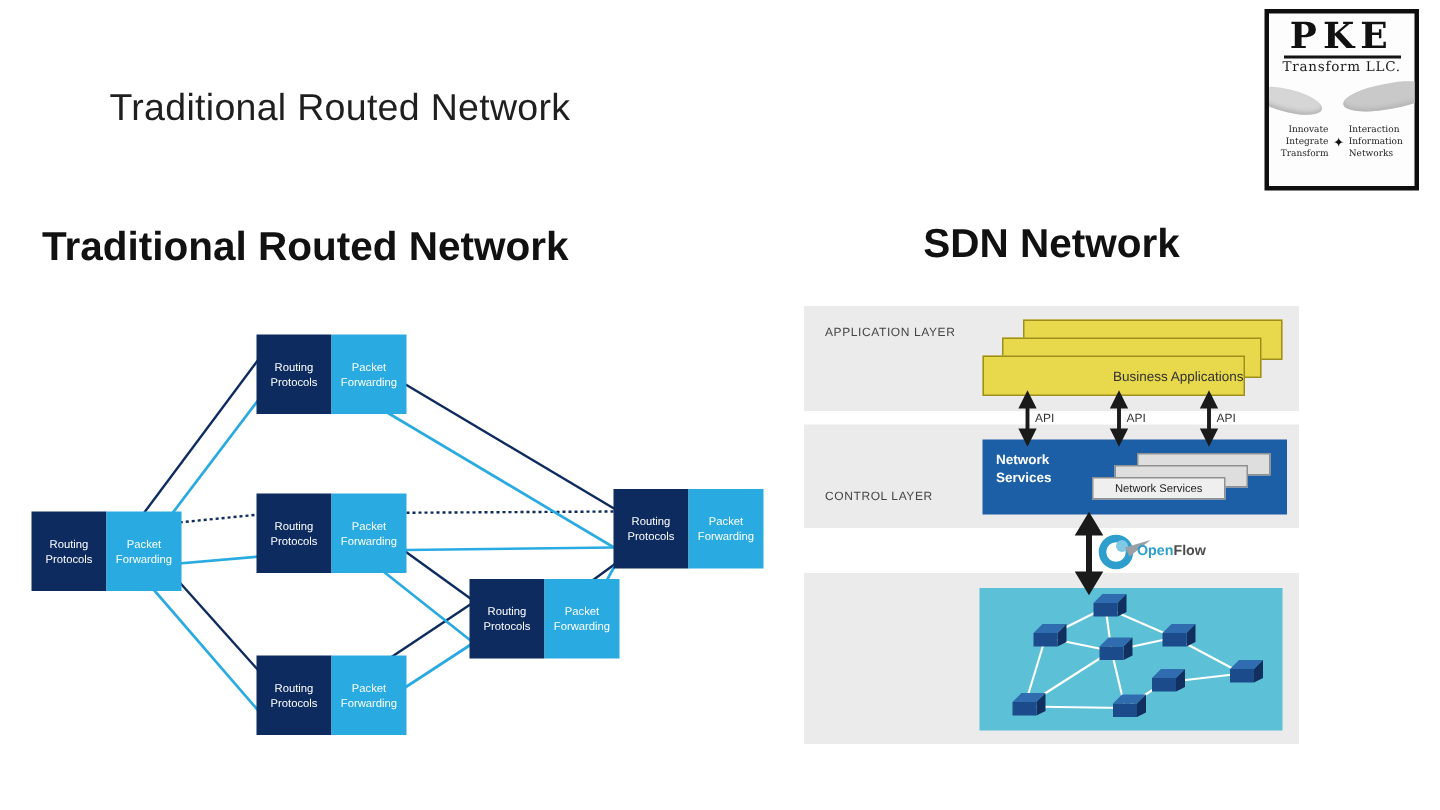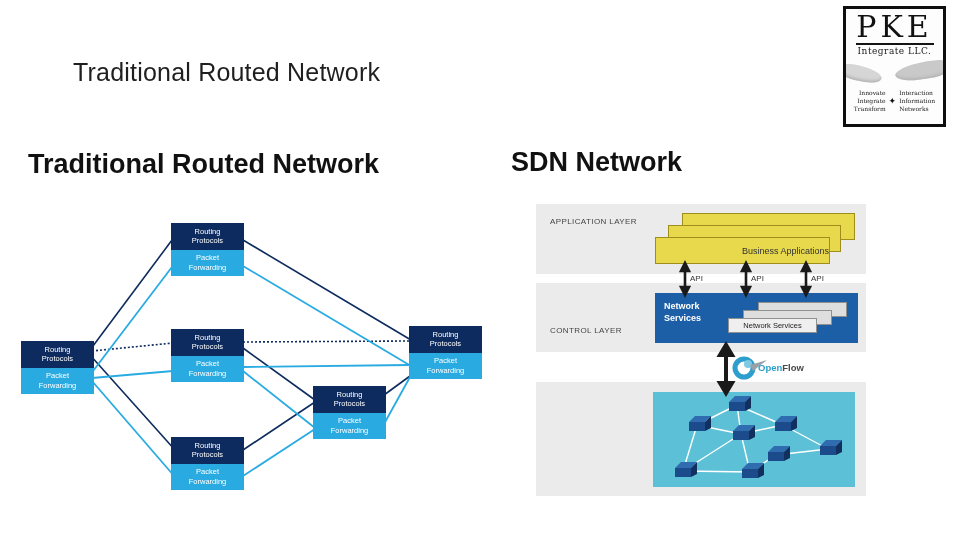--- a/index.html
+++ b/index.html
@@ -4,40 +4,40 @@
 <style>
   * { margin:0; padding:0; box-sizing:border-box; }
   html,body { width:960px; height:540px; }
   body { font-family:"Liberation Sans", sans-serif; background:#ffffff; position:relative; overflow:hidden; }
   .slide { position:absolute; inset:0; background:var(--color-slide_bg,#ffffff); }
 
   
   .slide-title { position:absolute; left:73px; top:58px; font-size:25px; font-weight:400; color:var(--color-title_text,#1f1f1f); letter-spacing:.2px; }
   .heading { font-size:27px; font-weight:700; color:#111; }
   .heading-left { position:absolute; left:28px; top:149px; }
-  .heading-right { position:absolute; left:511px; top:147px; width:330px; }
+  .heading-right { position:absolute; left:536px; top:147px; width:330px; text-align:center; }
 
   
   .logo { position:absolute; left:843px; top:6px; width:103px; height:121px; border:3px solid #0e0e0e; background:#fdfdfd; overflow:hidden; }
-  .logo-brand { text-align:center; font-family:"DejaVu Serif", serif; font-size:30px; font-weight:400; letter-spacing:4px; color:#111; line-height:1; margin-top:3px; }
+  .logo-brand { text-align:center; font-family:"DejaVu Serif", serif; font-size:24px; font-weight:700; letter-spacing:4px; color:#111; line-height:1; margin-top:3px; }
   .logo-rule { width:78px; height:2px; background:#141414; margin:1px auto 1px auto; }
   .logo-sub { text-align:center; font-family:"DejaVu Serif", serif; font-size:9px; color:#1a1a1a; letter-spacing:.5px; }
   .logo-hands { position:relative; height:32px; }
   .hand { position:absolute; background:#d6d6d6; box-shadow:inset 0 -2px 3px #b5b5b5; }
   .hand-left { left:-8px; top:10px; width:44px; height:15px; border-radius:50% 60% 60% 50%; transform:rotate(14deg); }
   .hand-right { right:-10px; top:6px; width:58px; height:17px; border-radius:60% 50% 50% 60%; transform:rotate(-10deg); background:#c9c9c9; }
   .logo-words { display:flex; justify-content:center; align-items:center; gap:3px; margin-top:1px; }
   .logo-col { font-size:6px; line-height:1.3; color:#222; font-family:"DejaVu Serif", serif; }
   .logo-col.left { text-align:right; }
   .logo-col.right { text-align:left; }
   .logo-star { font-size:9px; color:#111; }
 
   
   .net-svg { position:absolute; left:0; top:0; width:960px; height:540px; z-index:1; }
-  .node { position:absolute; width:73px; height:53px; z-index:2; display:flex; flex-direction:column; }
+  .node { position:absolute; width:73px; height:53px; z-index:2; display:flex; }
   .node .half { flex:1; display:flex; align-items:center; justify-content:center; text-align:center; color:#fff; font-size:7.5px; line-height:1.3; }
   .node .half span { display:inline-block; width:50px; }
   .half.rp { background:var(--color-navy,#0d2b5e); }
   .half.pf { background:var(--color-cyan,#29abe2); }
 
   
   .sdn { position:absolute; left:536px; top:204px; width:330px; height:256px; z-index:1; }
   .band { position:absolute; left:0; width:330px; background:var(--color-band_gray,#ebebeb); }
   .band.app { top:0; height:70px; }
   .band.ctl { top:79px; height:69px; }
@@ -68,21 +68,21 @@
 
 <div class="slide">
 
   <div class="slide-title">Traditional Routed Network</div>
   <div class="heading heading-left">Traditional Routed Network</div>
   <div class="heading heading-right">SDN Network</div>
 
   <div class="logo">
     <div class="logo-brand">PKE</div>
     <div class="logo-rule"></div>
-    <div class="logo-sub">Integrate LLC.</div>
+    <div class="logo-sub">Transform LLC.</div>
     <div class="logo-hands">
       <div class="hand hand-left"></div>
       <div class="hand hand-right"></div>
     </div>
     <div class="logo-words">
       <div class="logo-col left">
         <div>Innovate</div>
         <div>Integrate</div>
         <div>Transform</div>
       </div>

